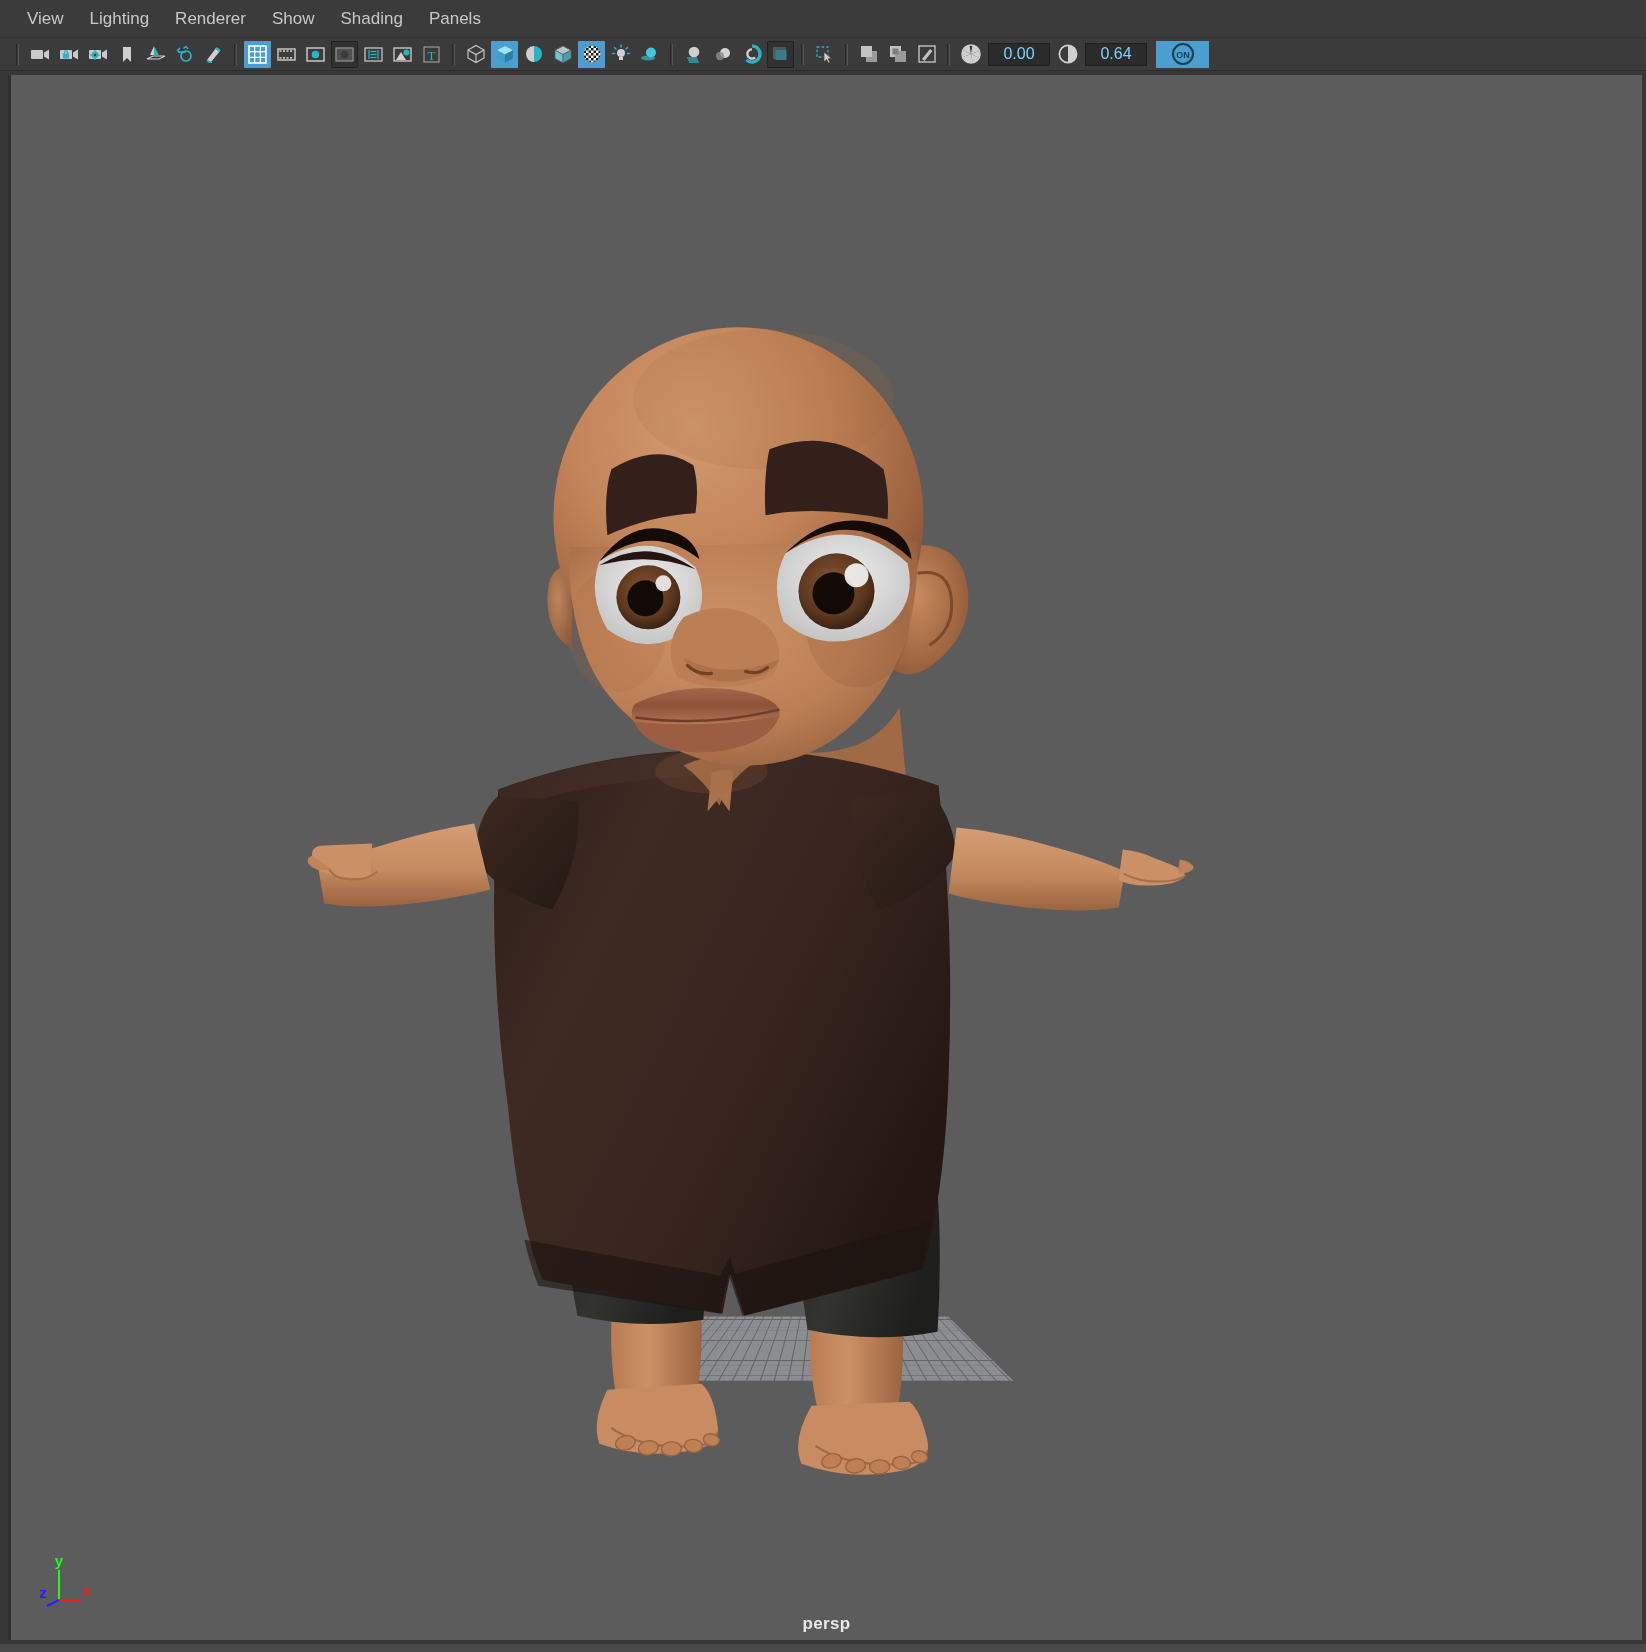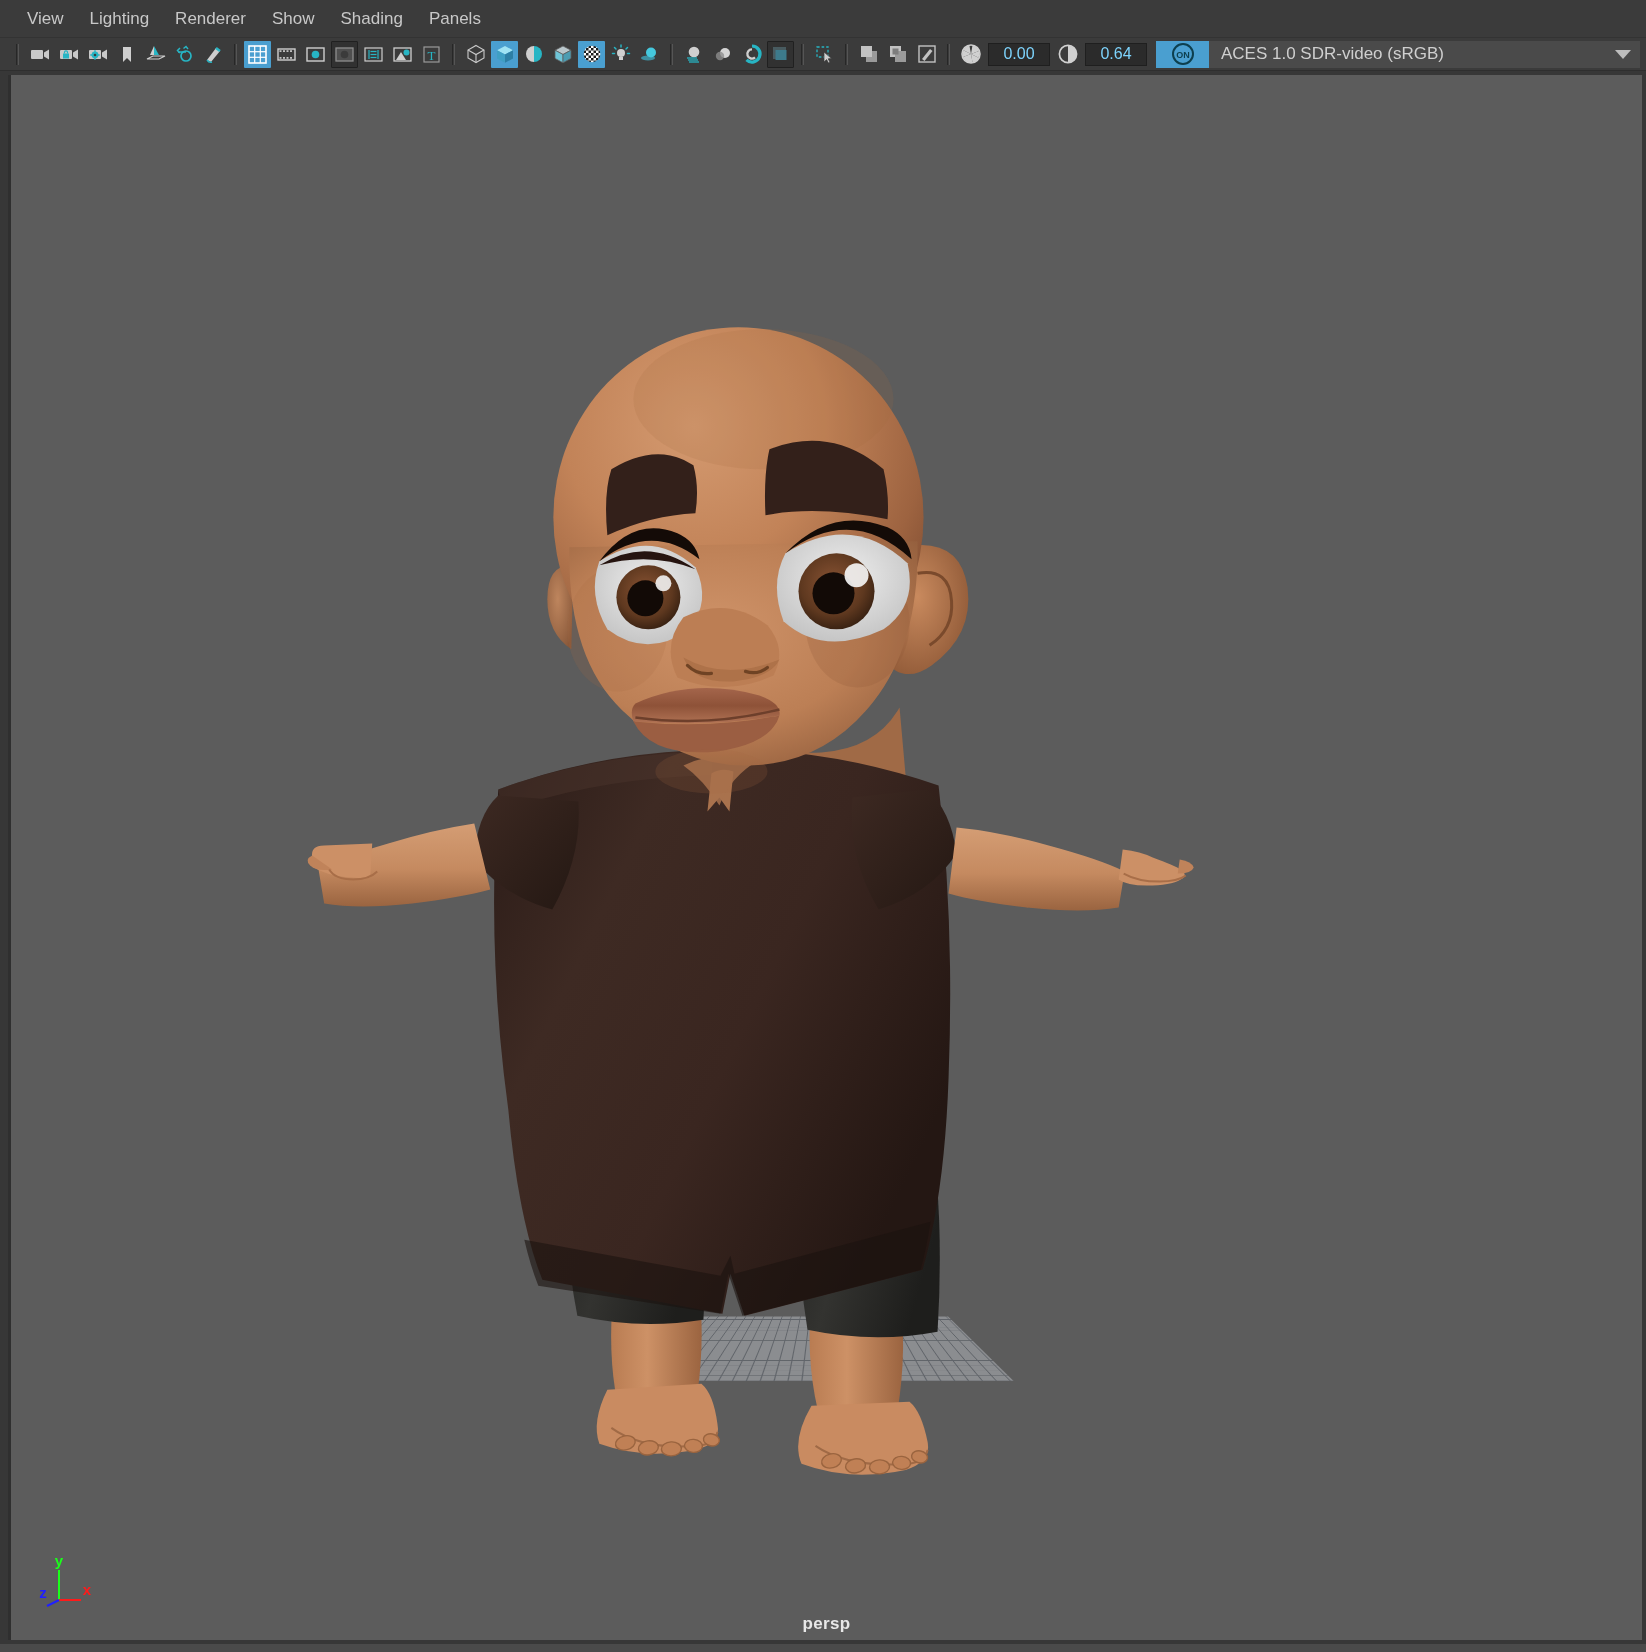--- a/index.html
+++ b/index.html
@@ -476,26 +476,20 @@
         <path d="M12 3.4 A8.6 8.6 0 0 1 12 20.6 Z" fill="#d0d0d0"></path>
       </svg>
     </div>
     <div class="tb-num">0.64</div>
 
     <div class="cm-toggle">
       <svg width="26" height="26" viewBox="0 0 26 26">
         <circle cx="13" cy="13" r="10" fill="none" stroke="#0d3f4e" stroke-width="2"></circle>
         <text x="13" y="16.5" font-size="9" font-family="Liberation Sans, sans-serif" font-weight="bold" fill="#0d3f4e" text-anchor="middle">ON</text>
       </svg>
-    </div>
-    <div class="cm-combo">
-      <span class="cm-label">ACES 1.0 SDR-video (sRGB)</span>
-      <span class="cm-arrow">
-        <span class="caret-down"></span>
-      </span>
     </div>
   </div>
 
   <div class="viewport-wrap">
     <div class="viewport">
 
       <div class="ground"></div>
 
       <svg class="character" viewBox="0 0 1630 1480" preserveAspectRatio="xMidYMid meet">
         <defs>

